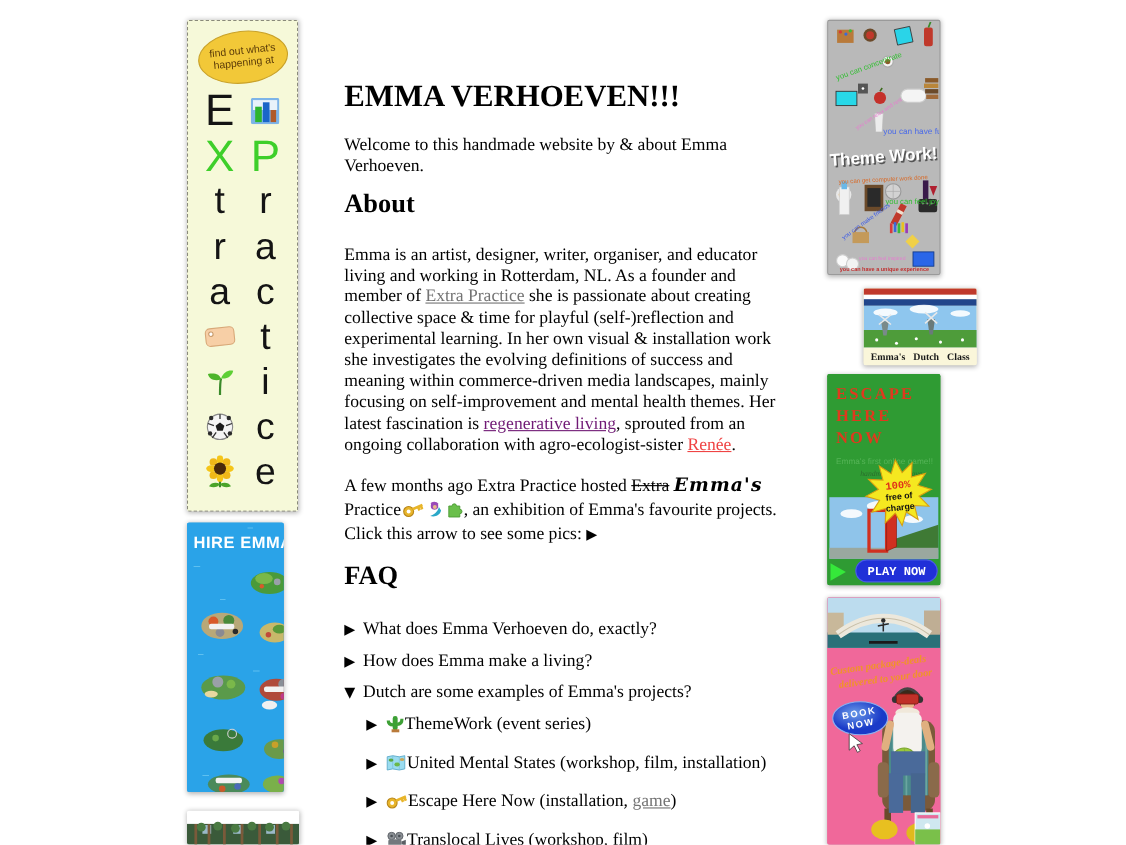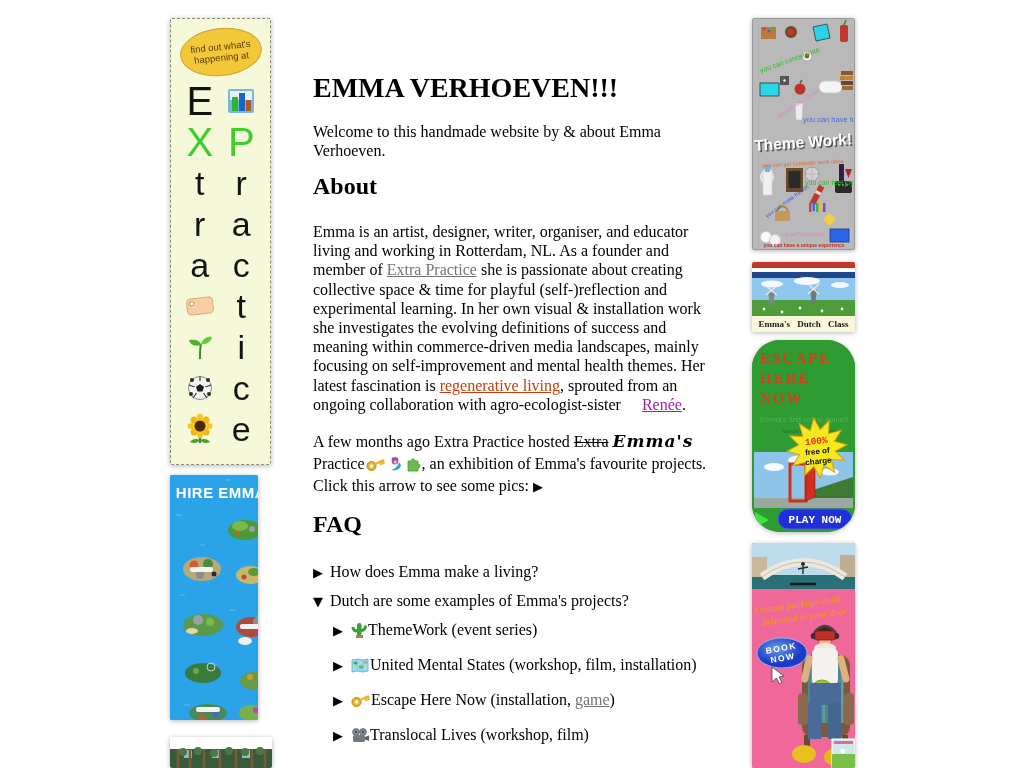--- a/index.html
+++ b/index.html
@@ -27,33 +27,33 @@
   
   .main{position:absolute;left:313px;top:58px;width:394px;font-size:16px;line-height:19px;}
   .main h1{font-size:28px;line-height:28px;margin:16px 0 20px;font-weight:bold;}
   .main h2{font-size:24px;line-height:28px;margin:0 0 22px;font-weight:bold;}
   .welcome{margin:0 0 12px;}
   .about-p{margin:0 0 16px;line-height:19.2px;}
   .exhib-p{margin:0 0 12px;line-height:22px;}
   .faq-h{margin:12px 0 24px !important;}
   a{text-decoration:underline;cursor:pointer;}
   .link-blue{color:#737373;text-decoration:underline;}
-  .link-green{color:#c2410c;}
-  .link-orange{color:#a21caf;margin-left:17px;}
+  .link-green{color:#701a75;}
+  .link-orange{color:#ef4444;}
   .strike{text-decoration:line-through;}
   .fancy{font-weight:bold;font-style:italic;font-family:"DejaVu Serif",serif;letter-spacing:1px;font-size:17px;}
   .tri{font-family:"DejaVu Sans",sans-serif;font-size:13px;margin-right:7px;cursor:pointer;}
   .faq-item{margin:0 0 9px;}
   .sub-item{margin:0 0 15px 20px;}
   .inline-ic{display:inline-block;vertical-align:-3px;margin:0 1px;}
 
   
   .themework-banner{left:752px;top:18px;width:103px;height:232px;background:#b9b9b9;border:1px solid #9a9a9a;box-sizing:border-box;}
-  .dutch-banner{left:752px;top:262px;width:103px;height:70px;background:#faf6da;}
-  .escape-banner{left:752px;top:340px;width:103px;height:192px;background:#2f9b33;border-radius:28px;}
+  .dutch-banner{left:785px;top:262px;width:103px;height:70px;background:#faf6da;}
+  .escape-banner{left:752px;top:340px;width:103px;height:192px;background:#2f9b33;}
   .venice-banner{left:752px;top:543px;width:103px;height:225px;background:#f0689a;}
 </style>
 </head>
 <body>
 
 <div class="banner extra-banner">
   <div class="oval">
     <span>find out what's</span>
     <span>happening at</span>
   </div>
@@ -225,20 +225,21 @@
           <path d="M4 14 C8 13 11 10 12 6 L14 9 C13 13 9 15.5 4 14 Z" fill="#2aa8c8"></path>
           <circle cx="8" cy="5" r="3.4" fill="#9a4ab8"></circle>
           <circle cx="8.3" cy="6" r="1.8" fill="#e8b88a"></circle>
           <path d="M5 3 C6 1.5 10 1.5 11 3.5" stroke="#9a4ab8" stroke-width="1.6" fill="none"></path>
         </svg></span><span class="inline-ic"><svg width="16" height="16" viewBox="0 0 16 16">
           <path d="M3 5 h3 a2 2 0 1 1 4 0 h3 v3 a2 2 0 1 1 0 4 v3 h-10 Z" fill="#6abf4b" stroke="#4a9a32" stroke-width="0.8"></path>
         </svg></span><span>, an exhibition of Emma's favourite projects. Click this arrow to see some pics: </span><span class="tri">▶</span></p>
 
   <h2 class="faq-h">FAQ</h2>
 
+  <p class="faq-item"><span class="tri">▶</span><span>What does Emma Verhoeven do, exactly?</span></p>
   <p class="faq-item"><span class="tri">▶</span><span>How does Emma make a living?</span></p>
   <p class="faq-item"><span class="tri">▼</span><span>Dutch are some examples of Emma's projects?</span></p>
 
   <p class="sub-item"><span class="tri">▶</span><span class="inline-ic"><svg width="16" height="17" viewBox="0 0 16 17">
           <rect x="6" y="2" width="4.5" height="13" rx="2.2" fill="#3da035"></rect>
           <path d="M2 6 C2 9 3.5 10 6.5 10" stroke="#3da035" stroke-width="3" fill="none"></path>
           <path d="M14.5 4.5 C14.5 8 13 9.5 10 9.5" stroke="#3da035" stroke-width="3" fill="none"></path>
           <rect x="5" y="14" width="7" height="3" fill="#b97a3a"></rect>
         </svg></span><span>ThemeWork (event series)</span></p>
 

